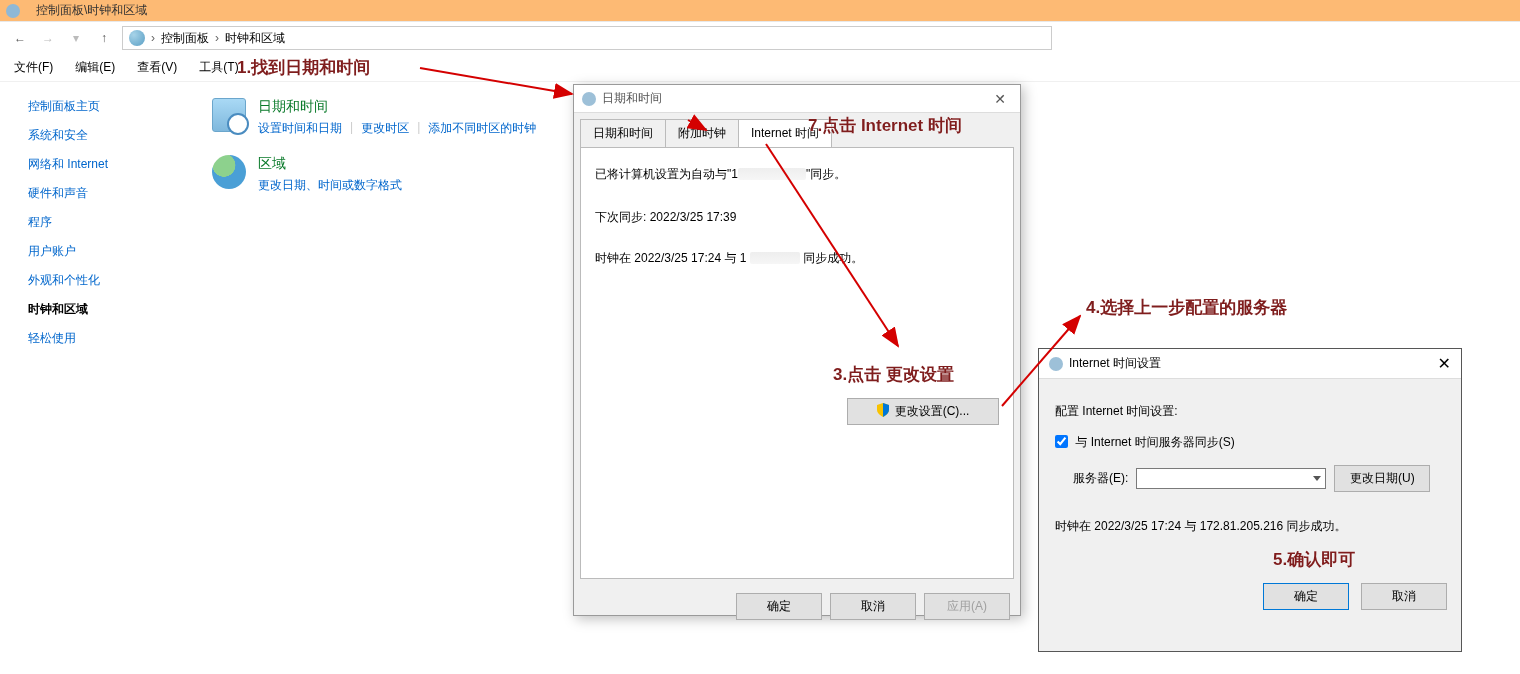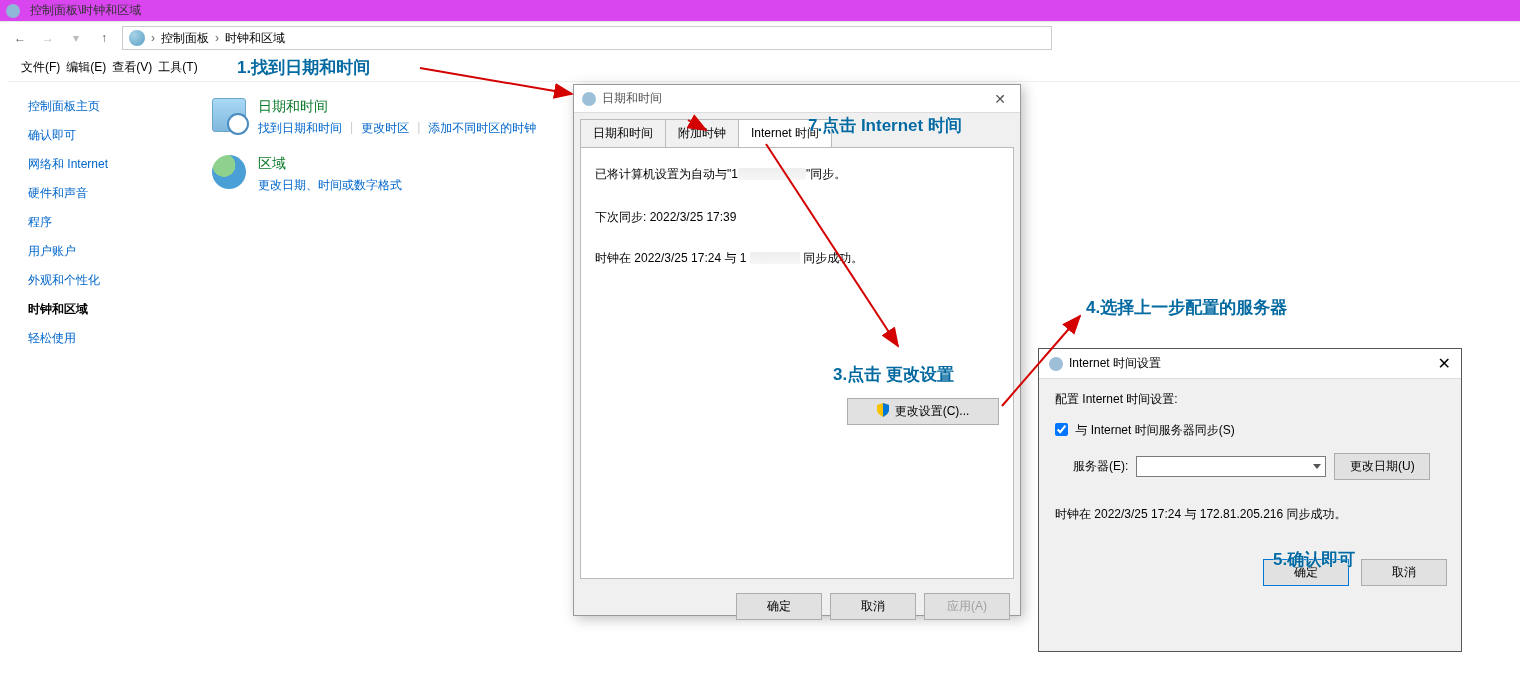--- a/index.html
+++ b/index.html
@@ -1,26 +1,26 @@
 <!DOCTYPE html>
 <html><head>
   <meta charset="utf-8">
   <style>
     * { box-sizing: border-box; margin: 0; padding: 0; }
     body { font-family: "Microsoft YaHei", "Segoe UI", sans-serif; font-size: 12px; background: #fff; color: #000; width: 1520px; height: 674px; position: relative; overflow: hidden; }
-    .titlebar { height: 22px; display: flex; align-items: center; padding: 0 6px; background: #d946ef; border-bottom: 1px solid #e8e8e8; gap: 10px; }
+    .titlebar { height: 22px; display: flex; align-items: center; padding: 0 6px; background: #fdba74; border-bottom: 1px solid #e8e8e8; gap: 16px; }
     .titlebar-icon { width: 14px; height: 14px; border-radius: 50%; background: #8fb8d6; display:inline-block;}
     .titlebar-text { color: #333; }
     .navbar { height: 32px; display: flex; align-items: center; gap: 8px; padding: 0 10px; }
     .nav-arrow { width: 20px; height: 20px; display:flex; align-items:center; justify-content:center; color:#555; }
     .nav-arrow.disabled { color:#bbb; }
     .breadcrumb { display:flex; align-items:center; background:#fff; border:1px solid #ccc; height:24px; flex:0 0 930px; padding:0 6px; gap:6px; font-size:12px; }
     .breadcrumb .bc-icon { width:16px; height:16px; border-radius:50%; background: radial-gradient(circle at 30% 30%, #a7d3e8, #5a9fc5); display:inline-block;}
     .breadcrumb .chev { color:#666; }
-    .menubar { height: 28px; display:flex; align-items:center; gap:6px; padding:0 14px; border-bottom:1px solid #f0f0f0;margin-left:7px;}
+    .menubar { height: 28px; display:flex; align-items:center; gap:22px; padding:0 14px; border-bottom:1px solid #f0f0f0;}
     .menubar span { cursor:default; }
     .maingrid { display:flex; }
     .sidebar { width: 200px; padding: 16px 0 0 28px; }
     .sidebar a { color:#0066cc; text-decoration:none; display:block; margin-bottom:12px; }
     .sidebar a.current { font-weight:bold; color:#000; }
     .content { padding: 16px 0 0 12px; }
     .cp-item { display:flex; gap:12px; margin-bottom:18px; }
     .cp-icon { width:34px; height:34px; }
     .cp-icon.clock { background: linear-gradient(#a9d9f5,#7fb8dd); border:1px solid #6ba6cc; border-radius:3px; position:relative; }
     .cp-icon.clock::after { content:""; position:absolute; right:-4px; bottom:-4px; width:18px; height:18px; border-radius:50%; background:#fff; border:2px solid #4a8cc0;}
@@ -48,28 +48,28 @@
     .shield-btn { display:inline-flex; align-items:flex-start; justify-content:center; gap:6px; }
     .shield { width:12px; height:14px; display:inline-block; }
     .tab-page .line { margin-bottom:24px; font-size:12px; }
     .blur { display:inline-block; width:68px; height:12px; background: linear-gradient(#eee,#f6f6f6); border-radius:2px; vertical-align:-2px;}
 
     .dialog2 { position:absolute; background:#f0f0f0; border:1px solid #565656; }
     .dlg2-title { height:30px; background:#fff; display:flex; align-items:center; padding:0 10px; border-bottom:1px solid #ddd;}
     .dlg2-title .dlg-icon { width:14px; height:14px; border-radius:50%; background:#9dc0d8; display:inline-block; margin-right:6px;}
     .dlg2-title .t { flex:1; color:#000; }
     .dlg2-title .x { font-size:16px; font-weight:normal; }
-    .dlg2-body { padding:12px 16px; font-size:12px; }
+    .dlg2-body { padding:24px 16px; font-size:12px; }
     .dlg2-body .row { margin-bottom:14px; }
     .chk { width:13px; height:13px; vertical-align:-2px; margin-right:4px;}
     .combo { border:1px solid #7a7a7a; background:#fff; height:21px; width:190px; display:inline-flex; align-items:center; justify-content:flex-end; padding:0 4px;}
     .combo .caret { border-left:4px solid transparent; border-right:4px solid transparent; border-top:5px solid #555; }
     .dlg2-btnrow { display:flex; justify-content:flex-end; gap:12px; padding:10px 14px; }
 
-    .anno { position:absolute; color:#0369a1; font-weight:bold; font-size:17px; text-shadow:0 0 1px #fff, 0 0 1px #fff; pointer-events:none; z-index:50;}
+    .anno { position:absolute; color:#7f1d1d; font-weight:bold; font-size:17px; text-shadow:0 0 1px #fff, 0 0 1px #fff; pointer-events:none; z-index:50;}
     svg.arrow { position:absolute; z-index:40; pointer-events:none; }
   </style>
 </head>
 <body>
 
 <div class="titlebar">
   <span class="titlebar-icon"></span>
   <span class="titlebar-text">控制面板\时钟和区域</span>
 </div>
 
@@ -90,36 +90,36 @@
 <div class="menubar">
   <span>文件(F)</span>
   <span>编辑(E)</span>
   <span>查看(V)</span>
   <span>工具(T)</span>
 </div>
 
 <div class="maingrid">
   <div class="sidebar">
     <a>控制面板主页</a>
-    <a style="margin-top:6px">确认即可</a>
+    <a style="margin-top:6px">系统和安全</a>
     <a>网络和 Internet</a>
     <a>硬件和声音</a>
     <a>程序</a>
     <a>用户账户</a>
     <a>外观和个性化</a>
     <a class="current">时钟和区域</a>
     <a>轻松使用</a>
   </div>
   <div class="content">
     <div class="cp-item">
       <div class="cp-icon clock"></div>
       <div>
         <div class="cp-head">日期和时间</div>
         <div class="cp-links">
-          <span>找到日期和时间</span>
+          <span>设置时间和日期</span>
           <span class="sep">|</span>
           <span>更改时区</span>
           <span class="sep">|</span>
           <span>添加不同时区的时钟</span>
         </div>
       </div>
     </div>
     <div class="cp-item">
       <div class="cp-icon globe"></div>
       <div>

